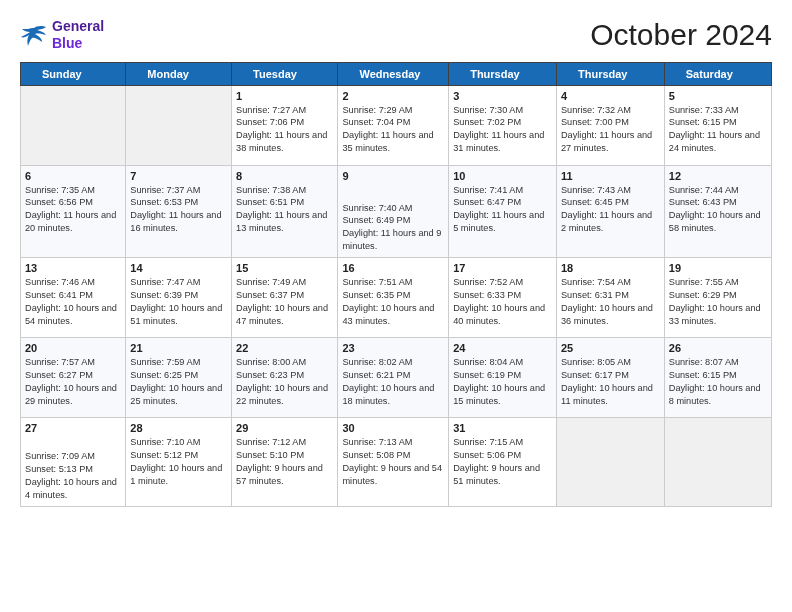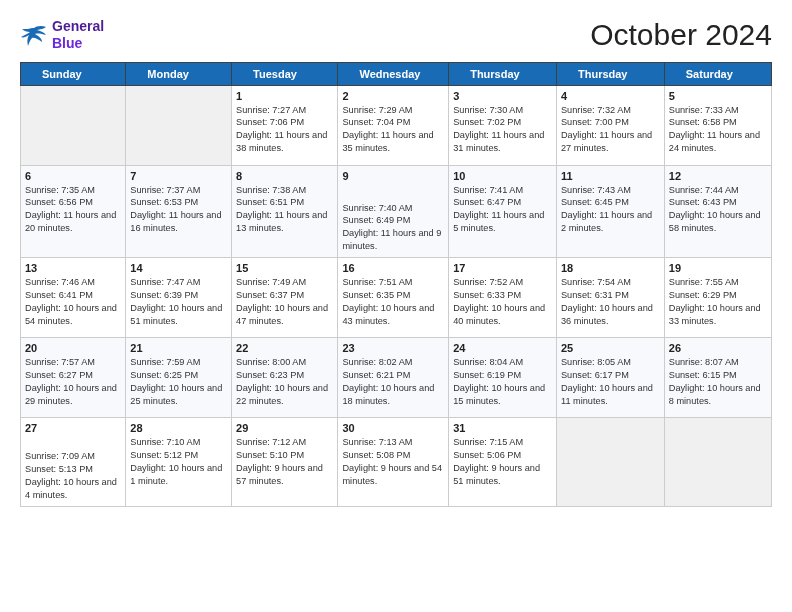--- a/index.html
+++ b/index.html
@@ -155,21 +155,21 @@
           </td>
           <td>
             <span class="day-number">4</span>
             <div class="day-info" style="white-space: pre-line;">Sunrise: 7:32 AM
 Sunset: 7:00 PM
 Daylight: 11 hours and 27 minutes.</div>
           </td>
           <td>
             <span class="day-number">5</span>
             <div class="day-info" style="white-space: pre-line;">Sunrise: 7:33 AM
-Sunset: 6:58 PM
+Sunset: 6:15 PM
 Daylight: 11 hours and 24 minutes.</div>
           </td>
         </tr>
         <tr>
           <td>
             <span class="day-number">6</span>
             <div class="day-info" style="white-space: pre-line;">Sunrise: 7:35 AM
 Sunset: 6:56 PM
 Daylight: 11 hours and 20 minutes.</div>
           </td>

